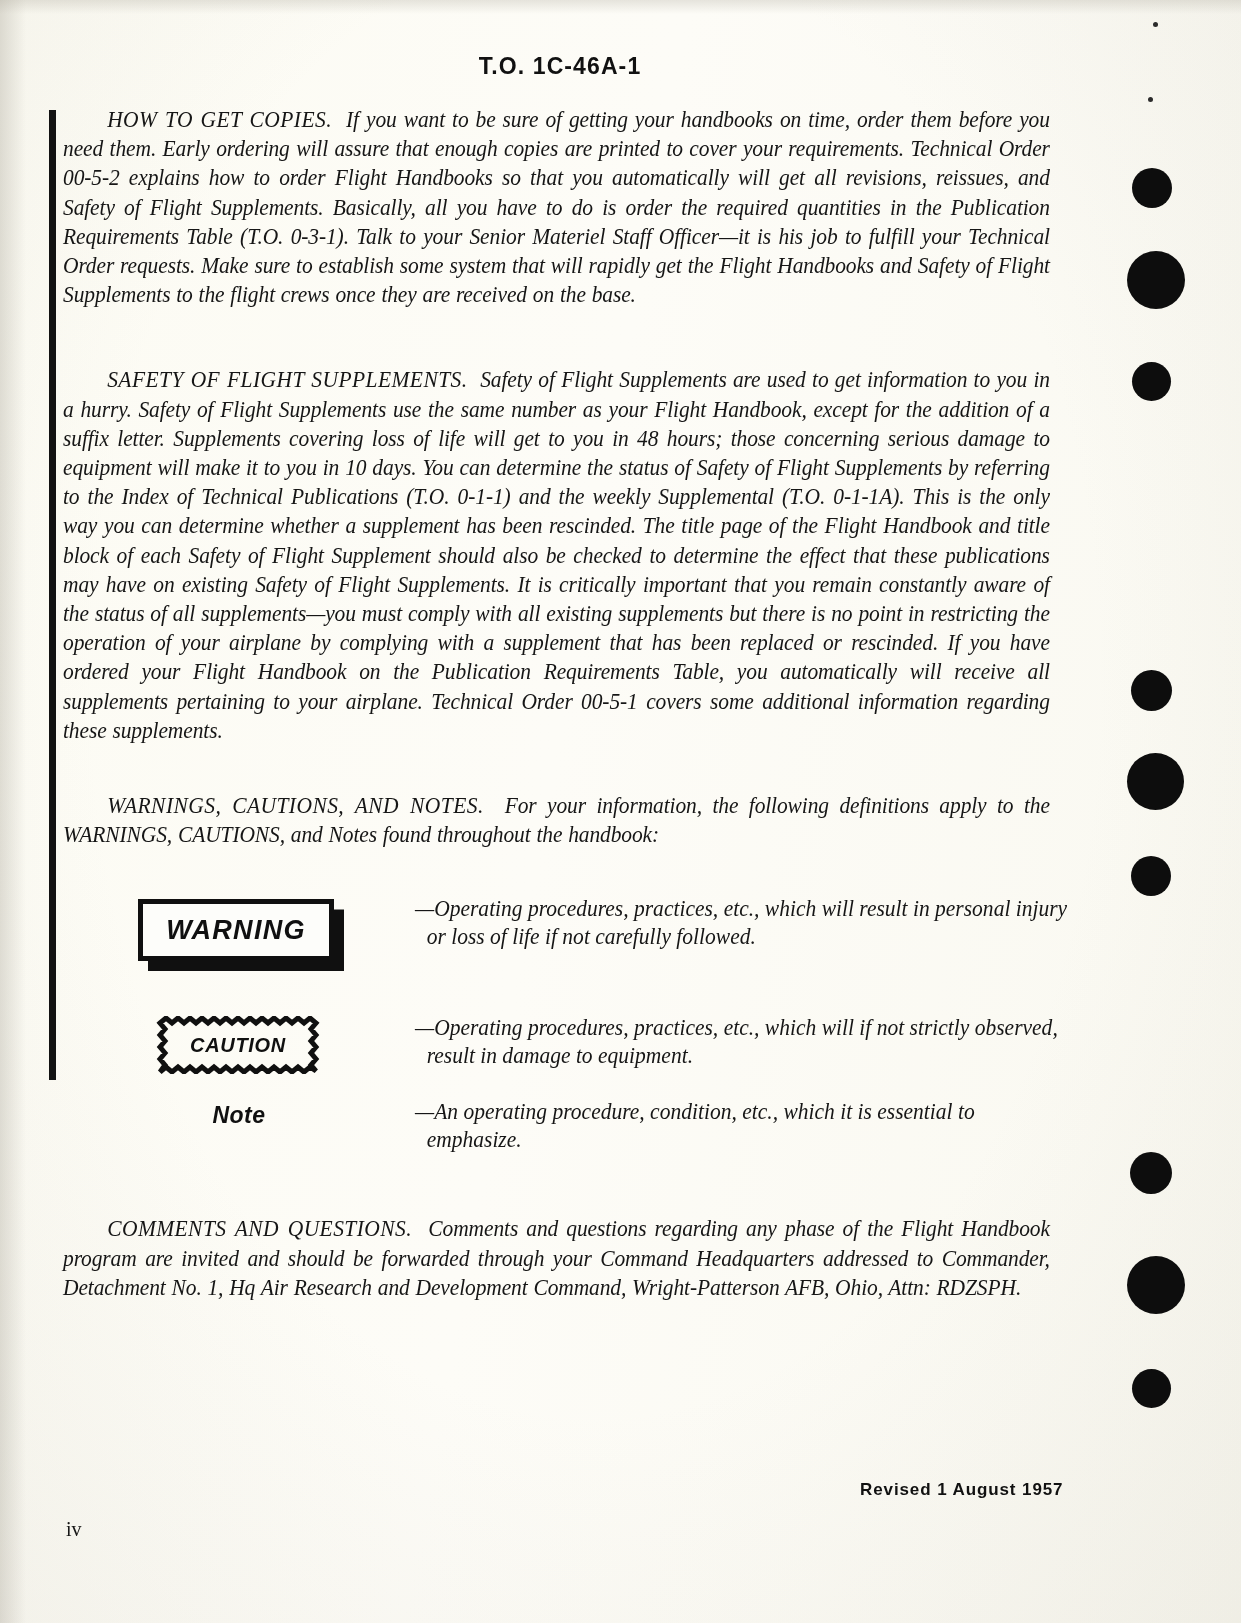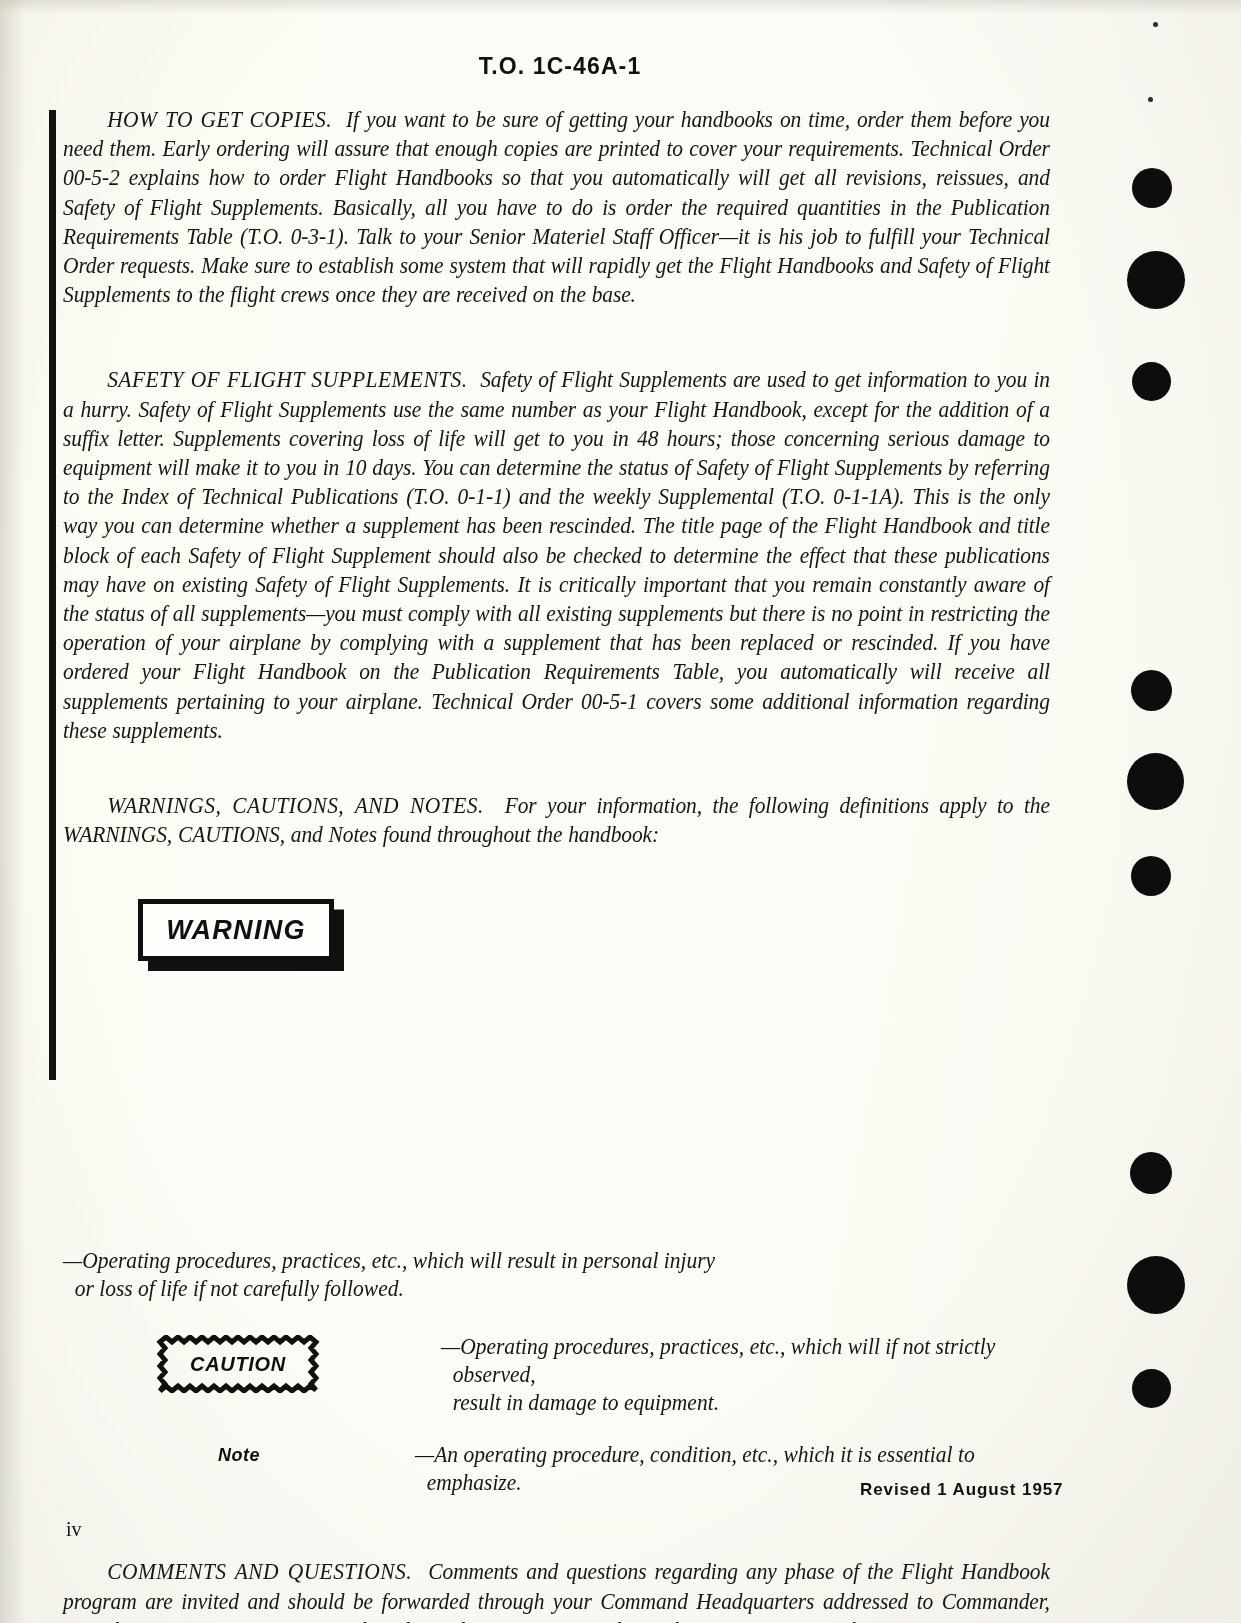--- a/index.html
+++ b/index.html
@@ -187,28 +187,28 @@
     font-family: "Liberation Sans", "DejaVu Sans", sans-serif;
     font-weight: bold;
     font-size: 20px;
     letter-spacing: 0.7px;
     color: #101010;
   }
 
   .note-label {
     font-family: "Liberation Sans", "DejaVu Sans", sans-serif;
     font-weight: bold;
-    font-size: 18px;
+    font-size: 23px;
     letter-spacing: 0.5px;
     color: #101010;
     padding-top: 6px;
   }
 
-  .row-warning { margin-top: 4px; flex-direction: column; }
-  .row-caution { margin-top: 28px; gap: 26px; }
+  .row-warning { margin-top: 4px; }
+  .row-caution { margin-top: 51px; }
   .row-note { margin-top: 22px; }
 
   
   .holes {
     position: absolute;
     right: 0;
     top: 0;
     width: 150px;
     height: 1623px;
     pointer-events: none;

